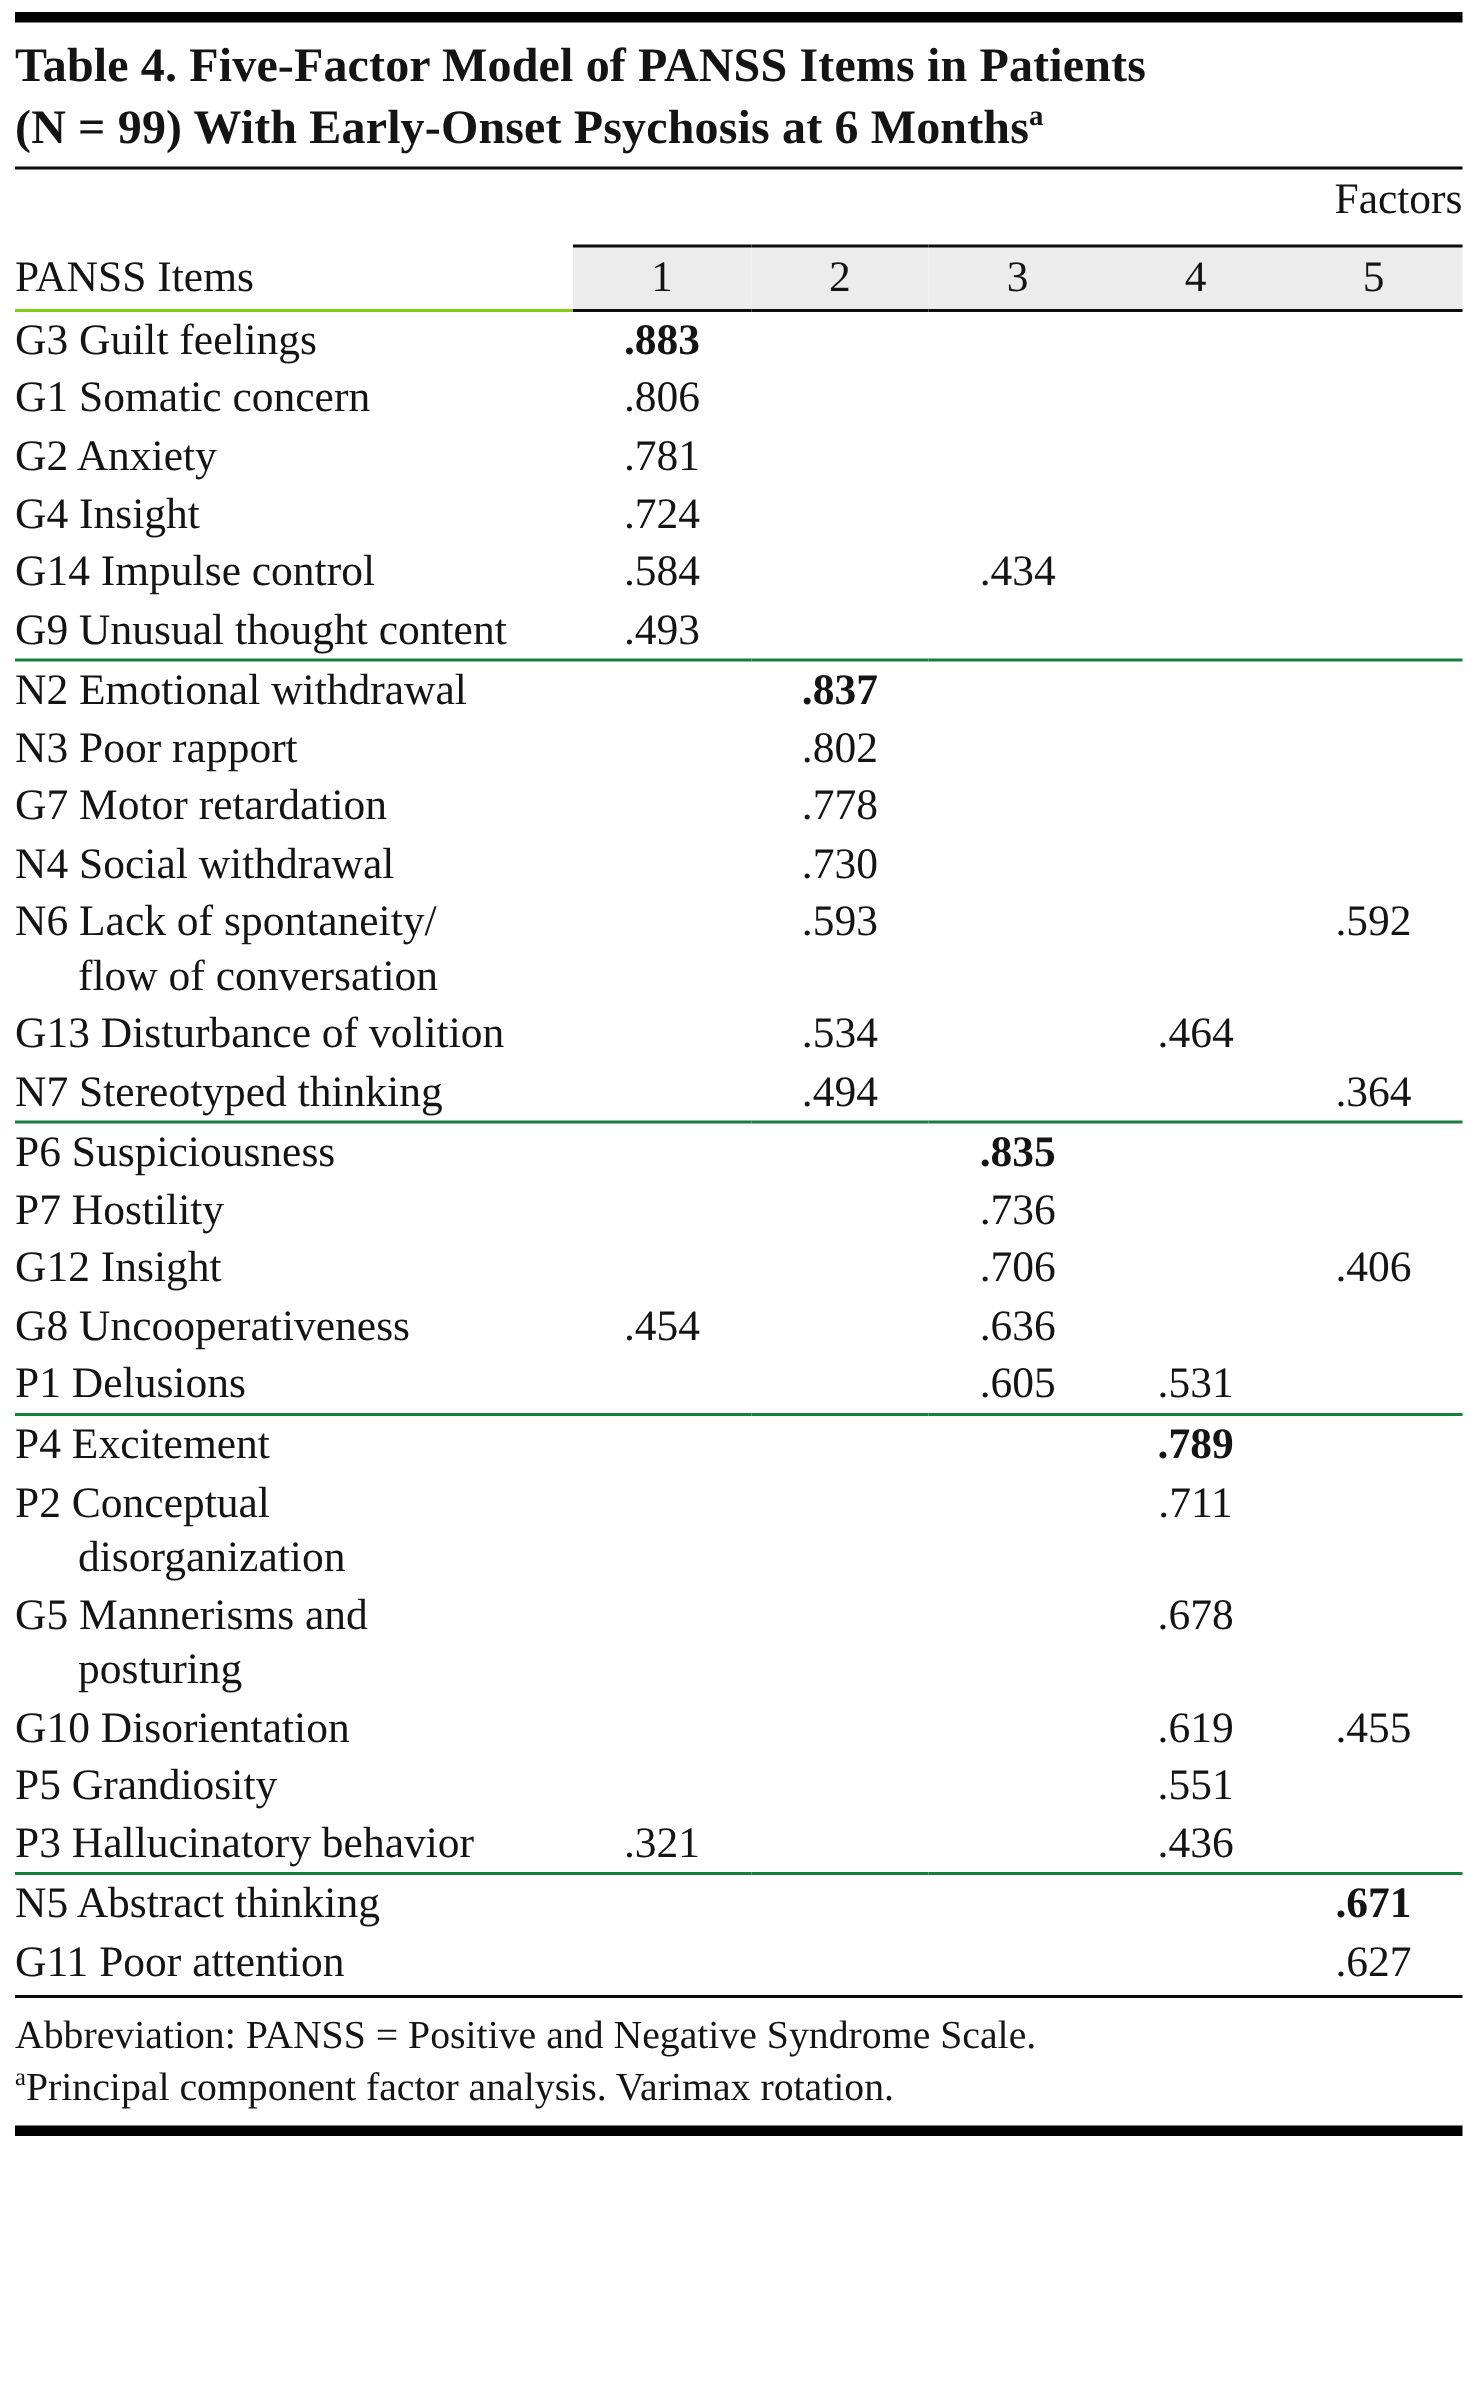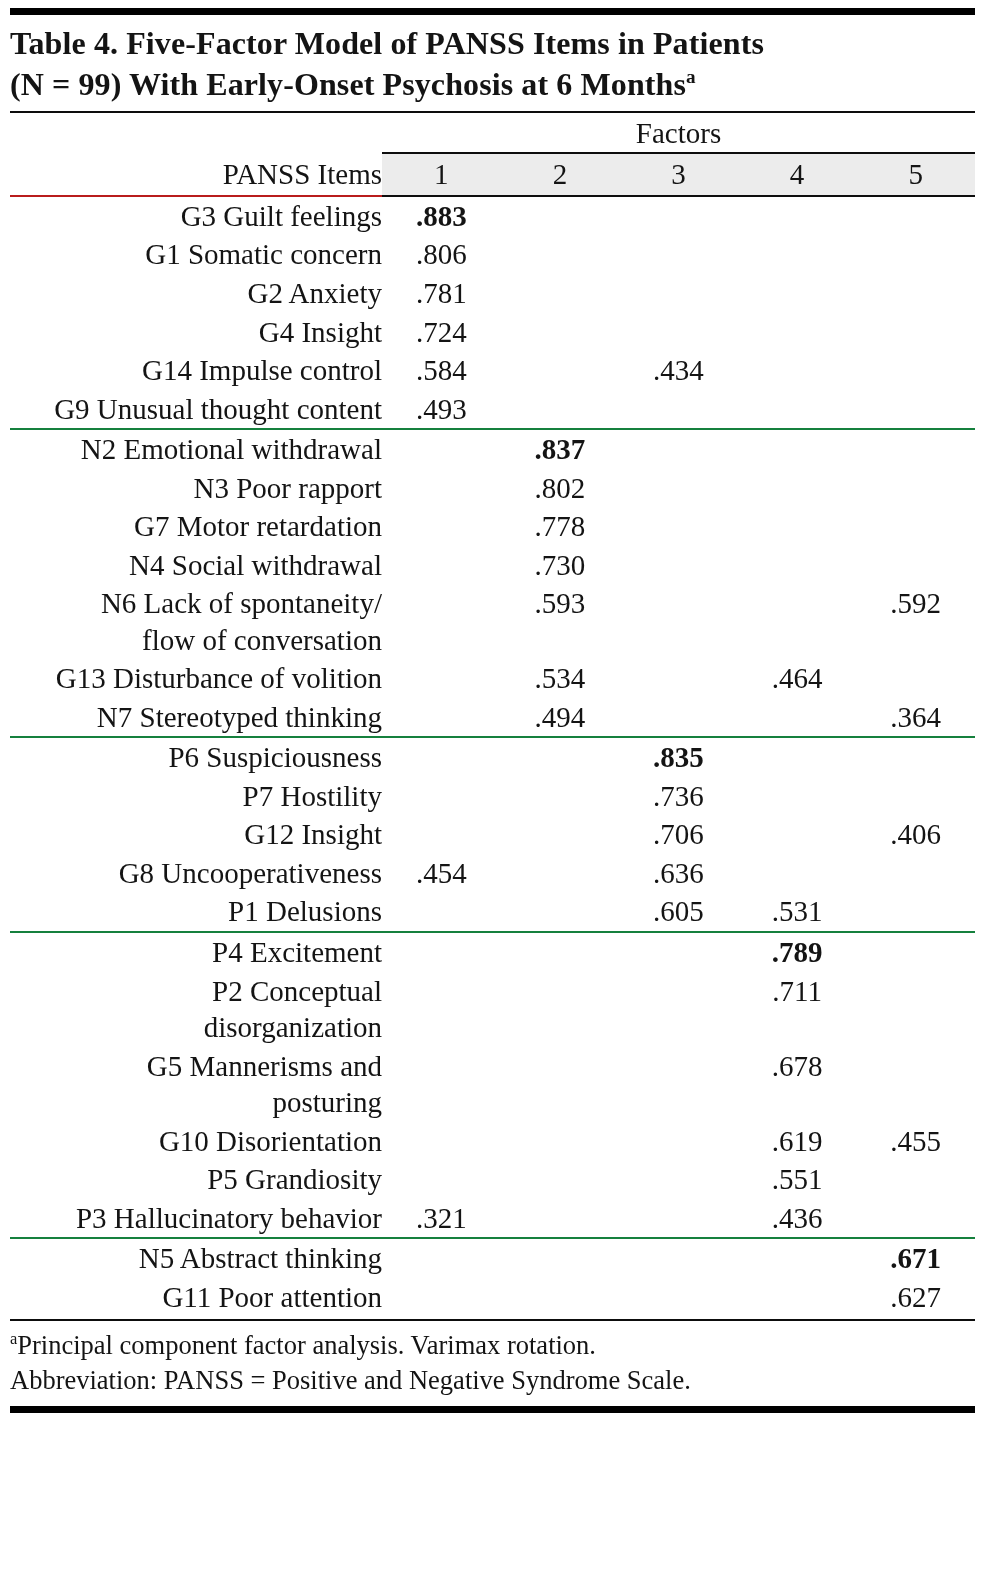--- a/index.html
+++ b/index.html
@@ -43,41 +43,41 @@
     font-size: 29px;
     margin-top: 2px;
   }
   col.item-col { width: 372px; }
   thead th {
     font-weight: 400;
     padding: 2px 0 4px 0;
     vertical-align: bottom;
   }
   th.factors-span {
-    text-align: center;
+    text-align: right;
     border-bottom: 2px solid #0d0d0d;
-    padding-bottom: 2px;
+    padding-bottom: 13px;
   }
   th.item-header {
-    text-align: right;
-    border-bottom: 2px solid #b91c1c;
+    text-align: left;
+    border-bottom: 2px solid #84cc16;
     padding-top: 4px;
   }
   th.factor-num {
     text-align: center;
     background: #ececec;
     border-bottom: 2px solid #0d0d0d;
     padding-top: 4px;
   }
   tbody td {
     vertical-align: top;
     padding: 1px 0;
     line-height: 1.26;
   }
-  td.item-cell { text-align: right; }
+  td.item-cell { text-align: left; }
   td.val-cell { text-align: center; }
   td.val-cell.bold { font-weight: 700; }
   .wrap-line { padding-left: 42px; }
   tbody:not(.first) tr:first-child td {
     border-top: 2px solid #15803d;
   }
   .foot-rule {
     border-top: 2px solid #0d0d0d;
     margin-top: 3px;
   }
@@ -402,19 +402,19 @@
           <td class="val-cell"></td>
           <td class="val-cell"></td>
           <td class="val-cell">.627</td>
         </tr>
       </tbody>
     </table>
 
   <div class="foot-rule"></div>
 
   <div class="footnotes">
+    <p class="footnote">Abbreviation: PANSS = Positive and Negative Syndrome Scale.</p>
     <p class="footnote"><sup>a</sup><span>Principal component factor analysis. Varimax rotation.</span></p>
-    <p class="footnote">Abbreviation: PANSS = Positive and Negative Syndrome Scale.</p>
   </div>
 
   <div class="rule-thick"></div>
 
 </div>
 
 </body></html>

